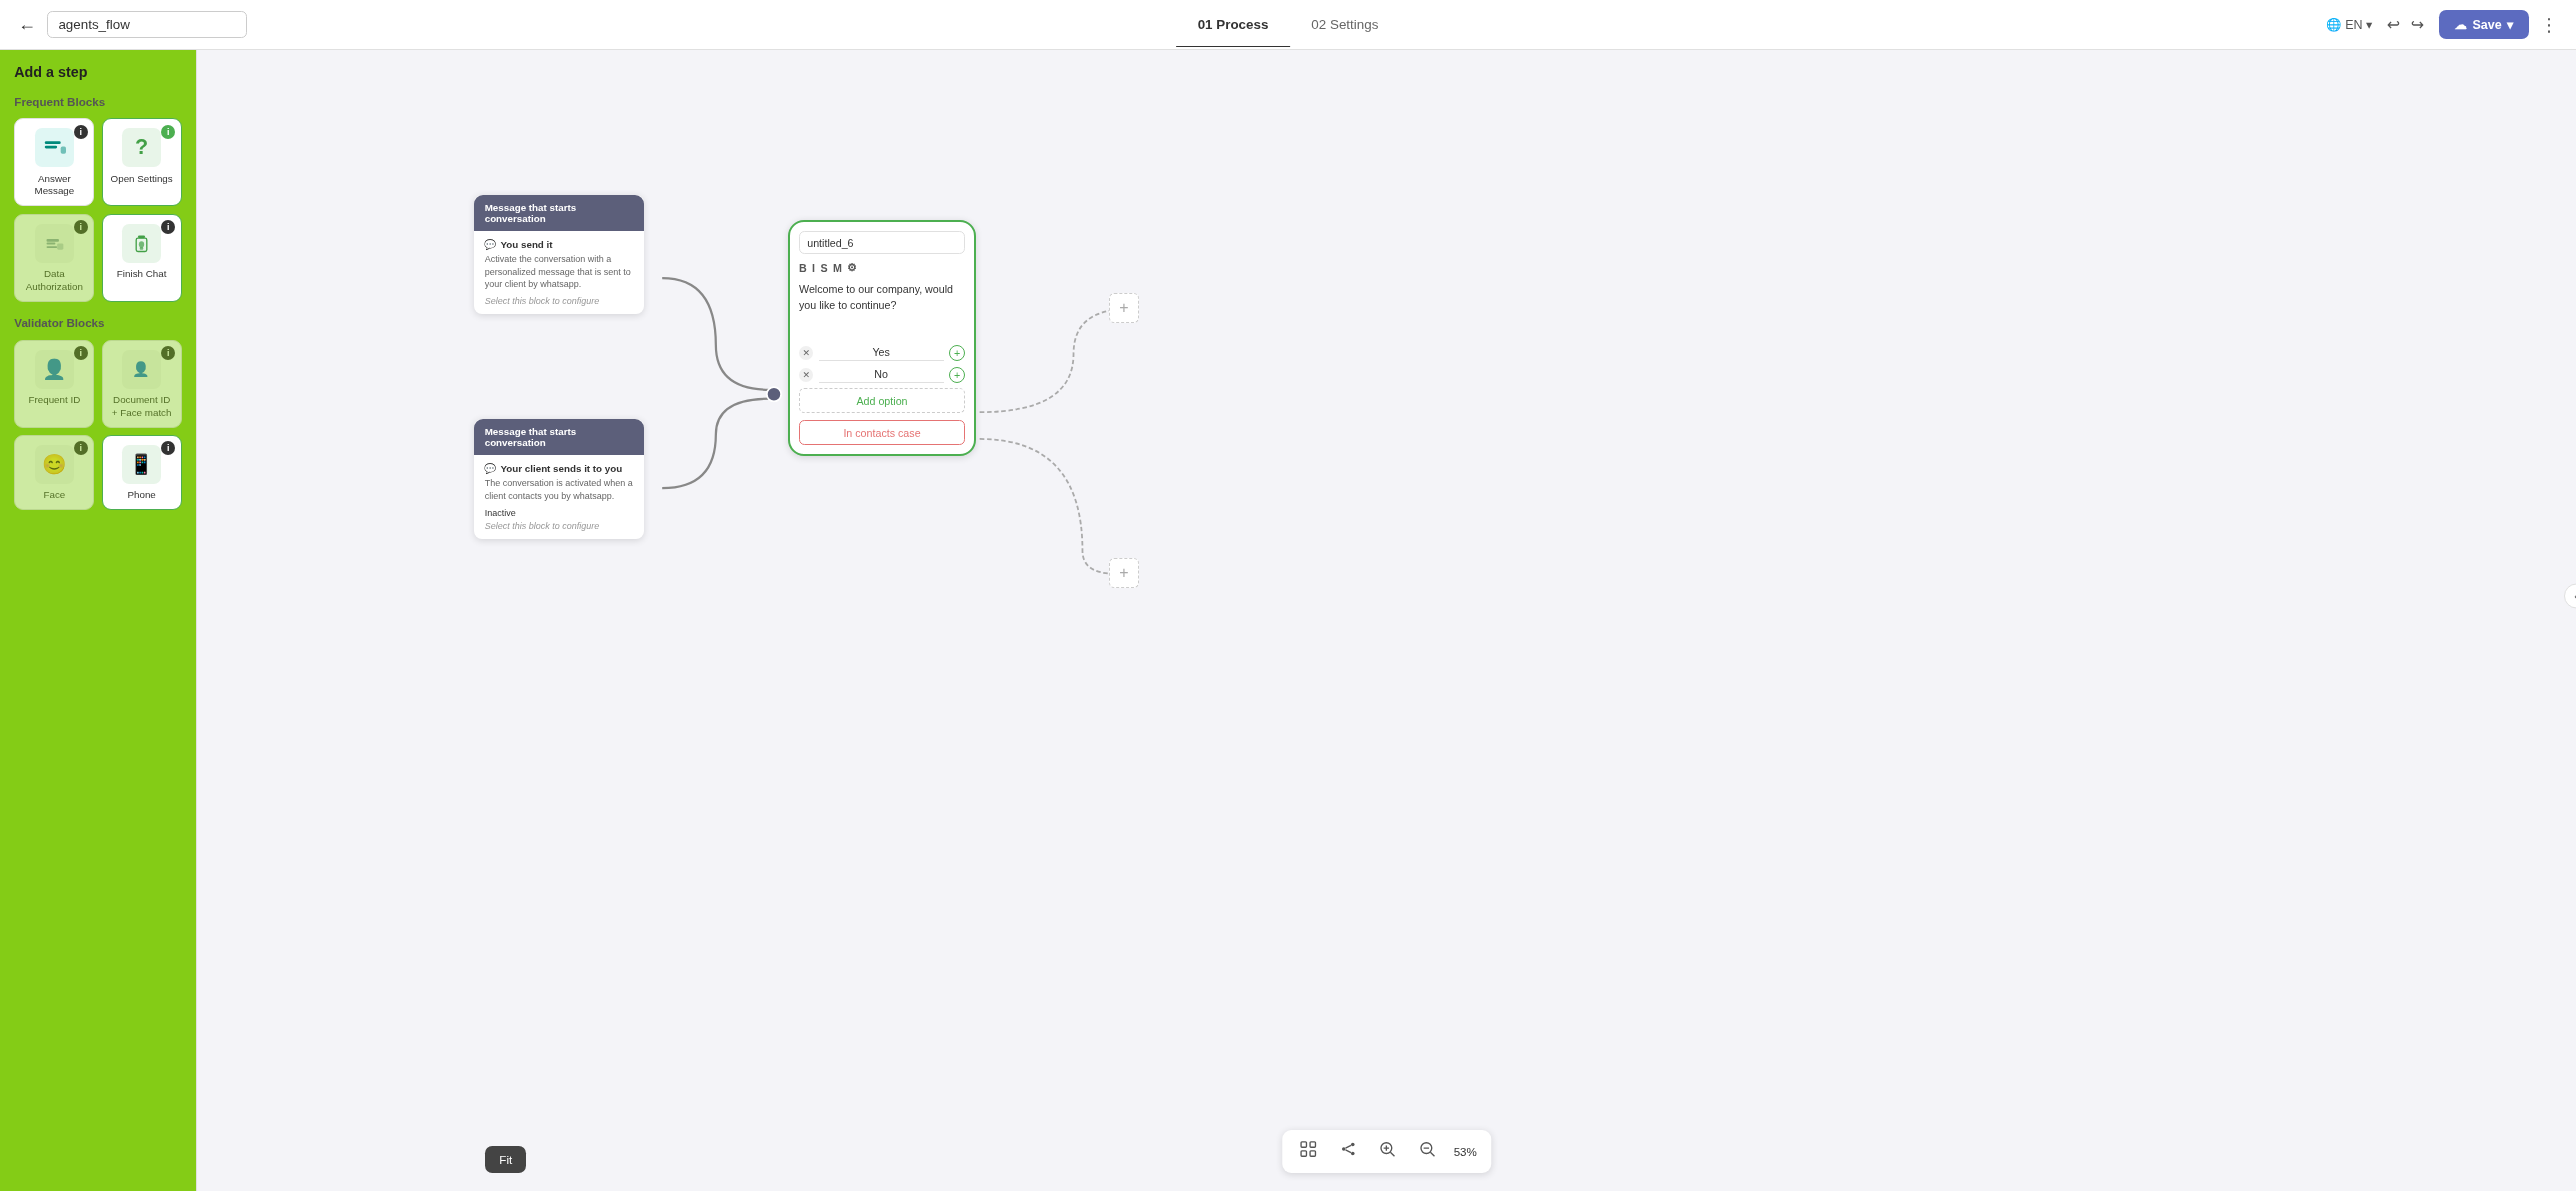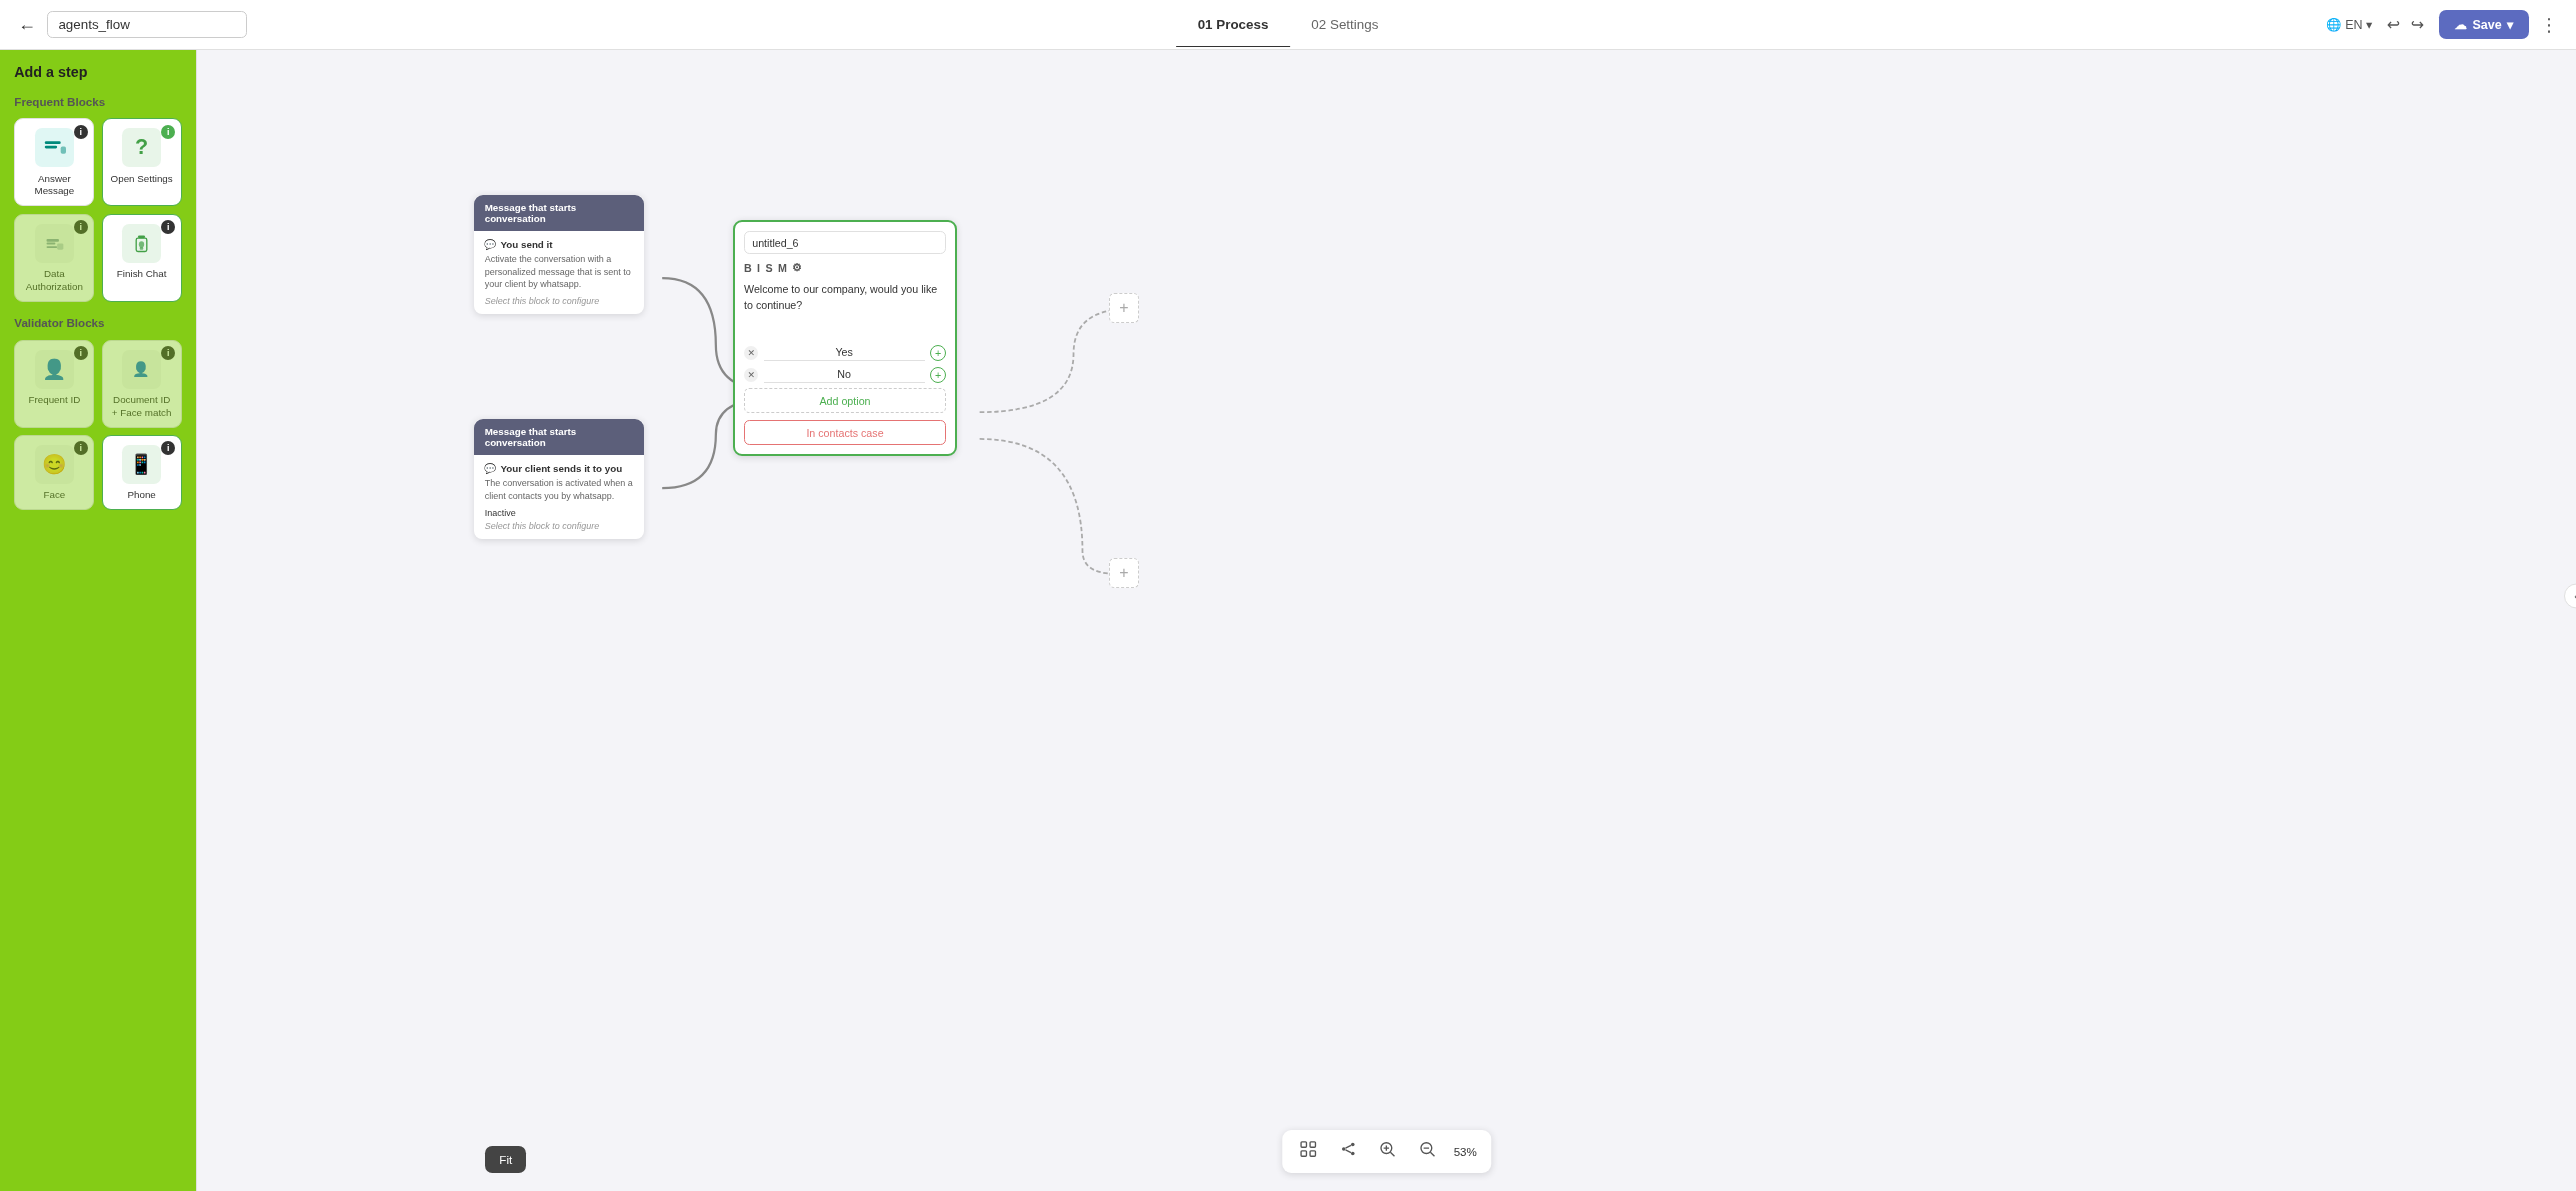--- a/index.html
+++ b/index.html
@@ -296,21 +296,21 @@
         <div class="send-label">
           <span>💬</span>
           <span>Your client sends it to you</span>
         </div>
         <div class="description">The conversation is activated when a client contacts you by whatsapp.</div>
         <div class="inactive-badge">Inactive</div>
         <div class="config-text">Select this block to configure</div>
       </div>
     </div>
 
-    <div class="open-question-node" style="left: 536px; top: 170px; width: 224px;">
+    <div class="open-question-node" style="left: 591px; top: 170px; width: 188px; border-radius: 16px;">
       <div class="oq-node-padding">
         <input class="oq-name-input" type="text" value="untitled_6" style="">
         <div class="oq-toolbar">
           <span>B</span>
           <span>I</span>
           <span>S</span>
           <span>M</span>
           <span>⚙</span>
         </div>
         <div class="oq-content">Welcome to our company, would you like to continue?</div>

